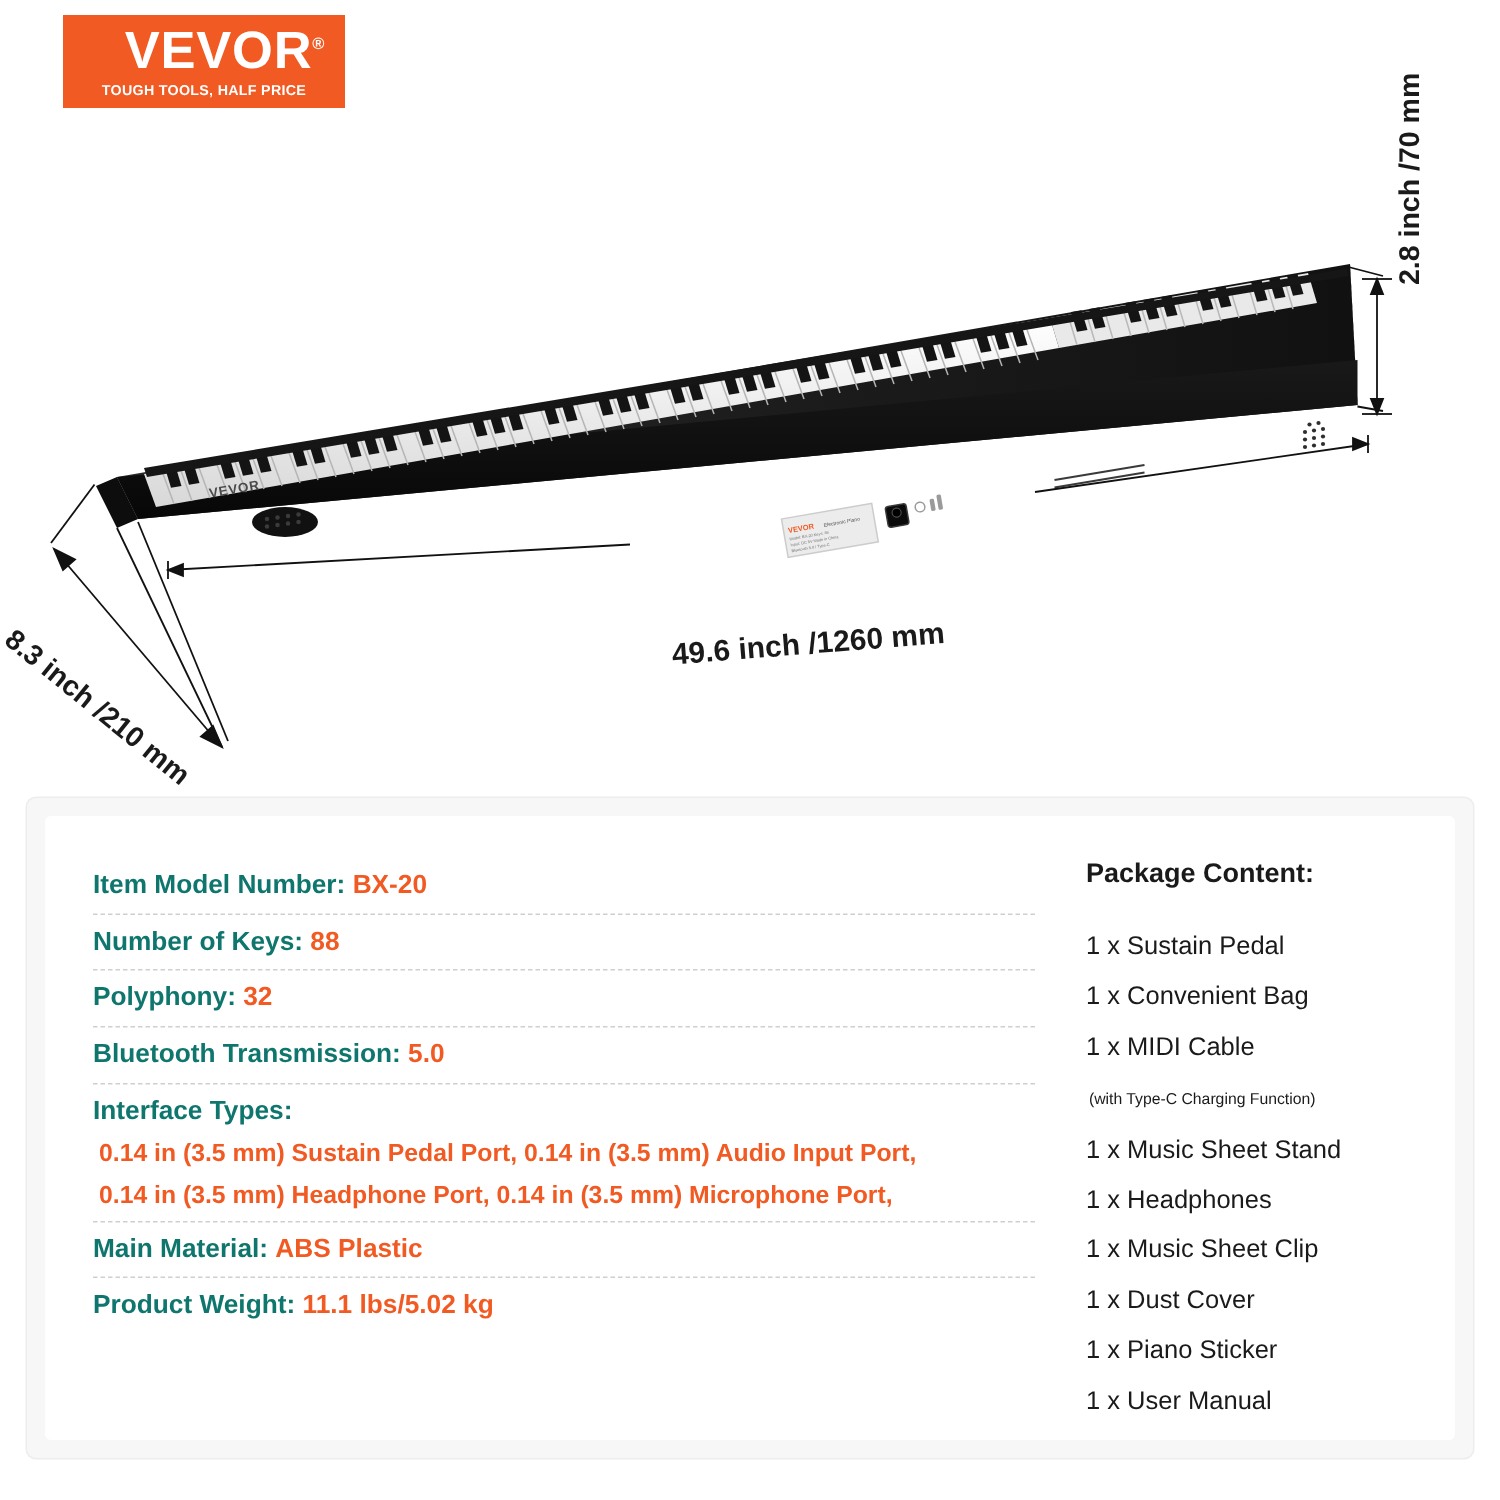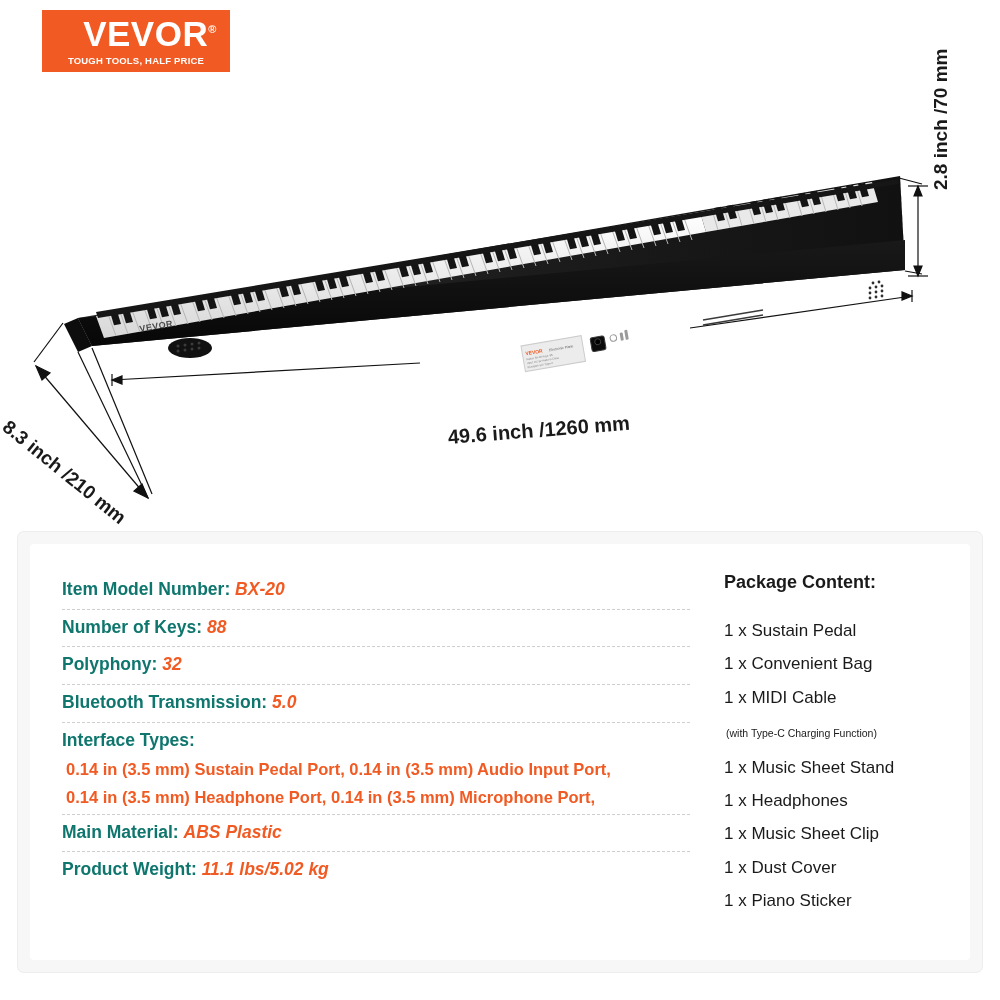--- a/index.html
+++ b/index.html
@@ -124,21 +124,21 @@
 
   .spec-row {
     border-bottom: 1px dashed #cfcfcf;
     padding: 6px 0 7px 0;
     font-size: 17.5px;
     color: #1a1a1a;
     line-height: 1.35;
   }
   .spec-row:last-child { border-bottom: none; }
   .spec-key { font-weight: bold; color: #0f766e; }
-  .spec-val { color: #f15a22; font-weight: bold; font-style: italic; }
+  .spec-val { color: #f15a22; font-weight: bold; }
 
   .iface-line {
     color: #f15a22;
     font-weight: bold;
     font-size: 16.5px;
     padding: 8px 0 0 4px;
     line-height: 1.2;
   }
   .iface-row { border-bottom: 1px dashed #cfcfcf; padding-bottom: 6px; }
 
@@ -453,16 +453,17 @@
     <div class="spec-right">
       <div class="pkg-title">Package Content:</div>
       <div class="pkg-item"><span>1 x Sustain Pedal</span></div>
       <div class="pkg-item"><span>1 x Convenient Bag</span></div>
       <div class="pkg-item"><span>1 x MIDI Cable</span><span class="pkg-note">(with Type-C Charging Function)</span></div>
       <div class="pkg-item"><span>1 x Music Sheet Stand</span></div>
       <div class="pkg-item"><span>1 x Headphones</span></div>
       <div class="pkg-item"><span>1 x Music Sheet Clip</span></div>
       <div class="pkg-item"><span>1 x Dust Cover</span></div>
       <div class="pkg-item"><span>1 x Piano Sticker</span></div>
+      <div class="pkg-item"><span>1 x User Manual</span></div>
     </div>
 
   </div>
 </div>
 
 </body></html>

